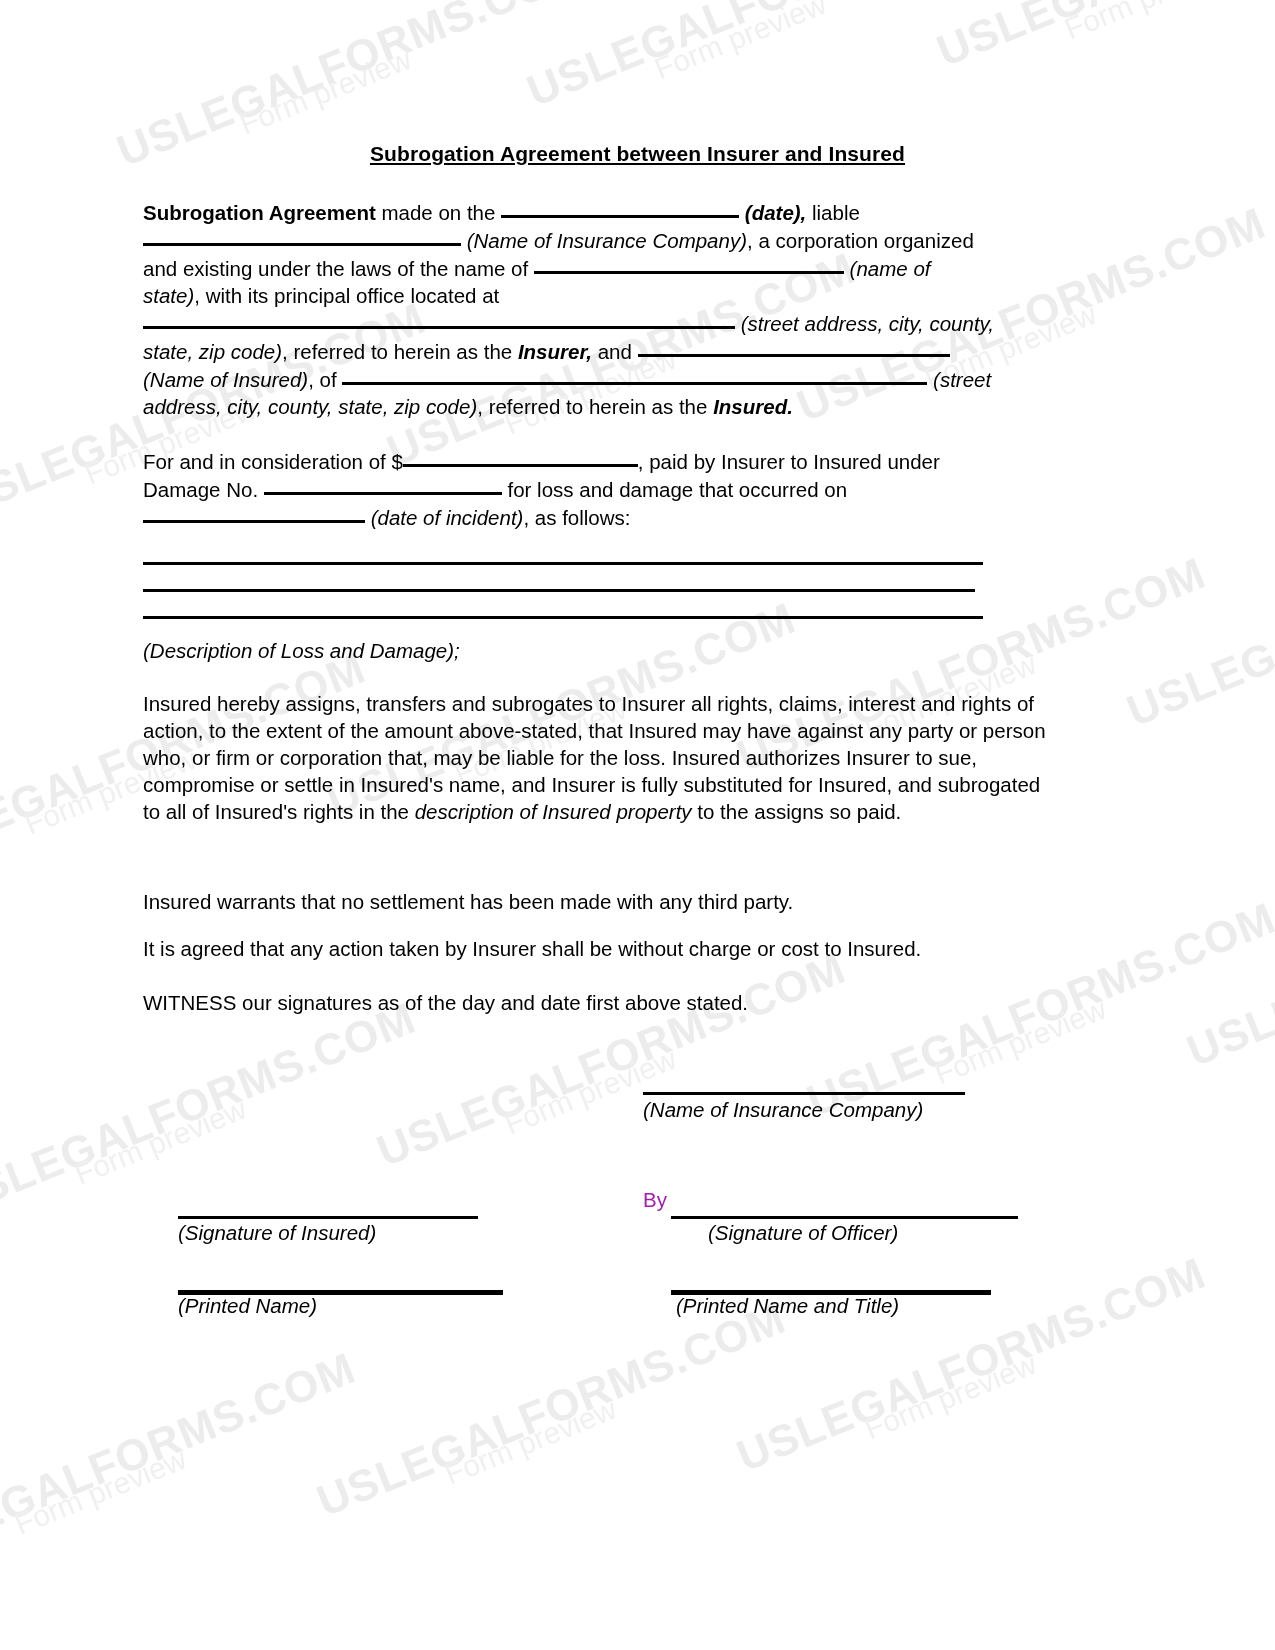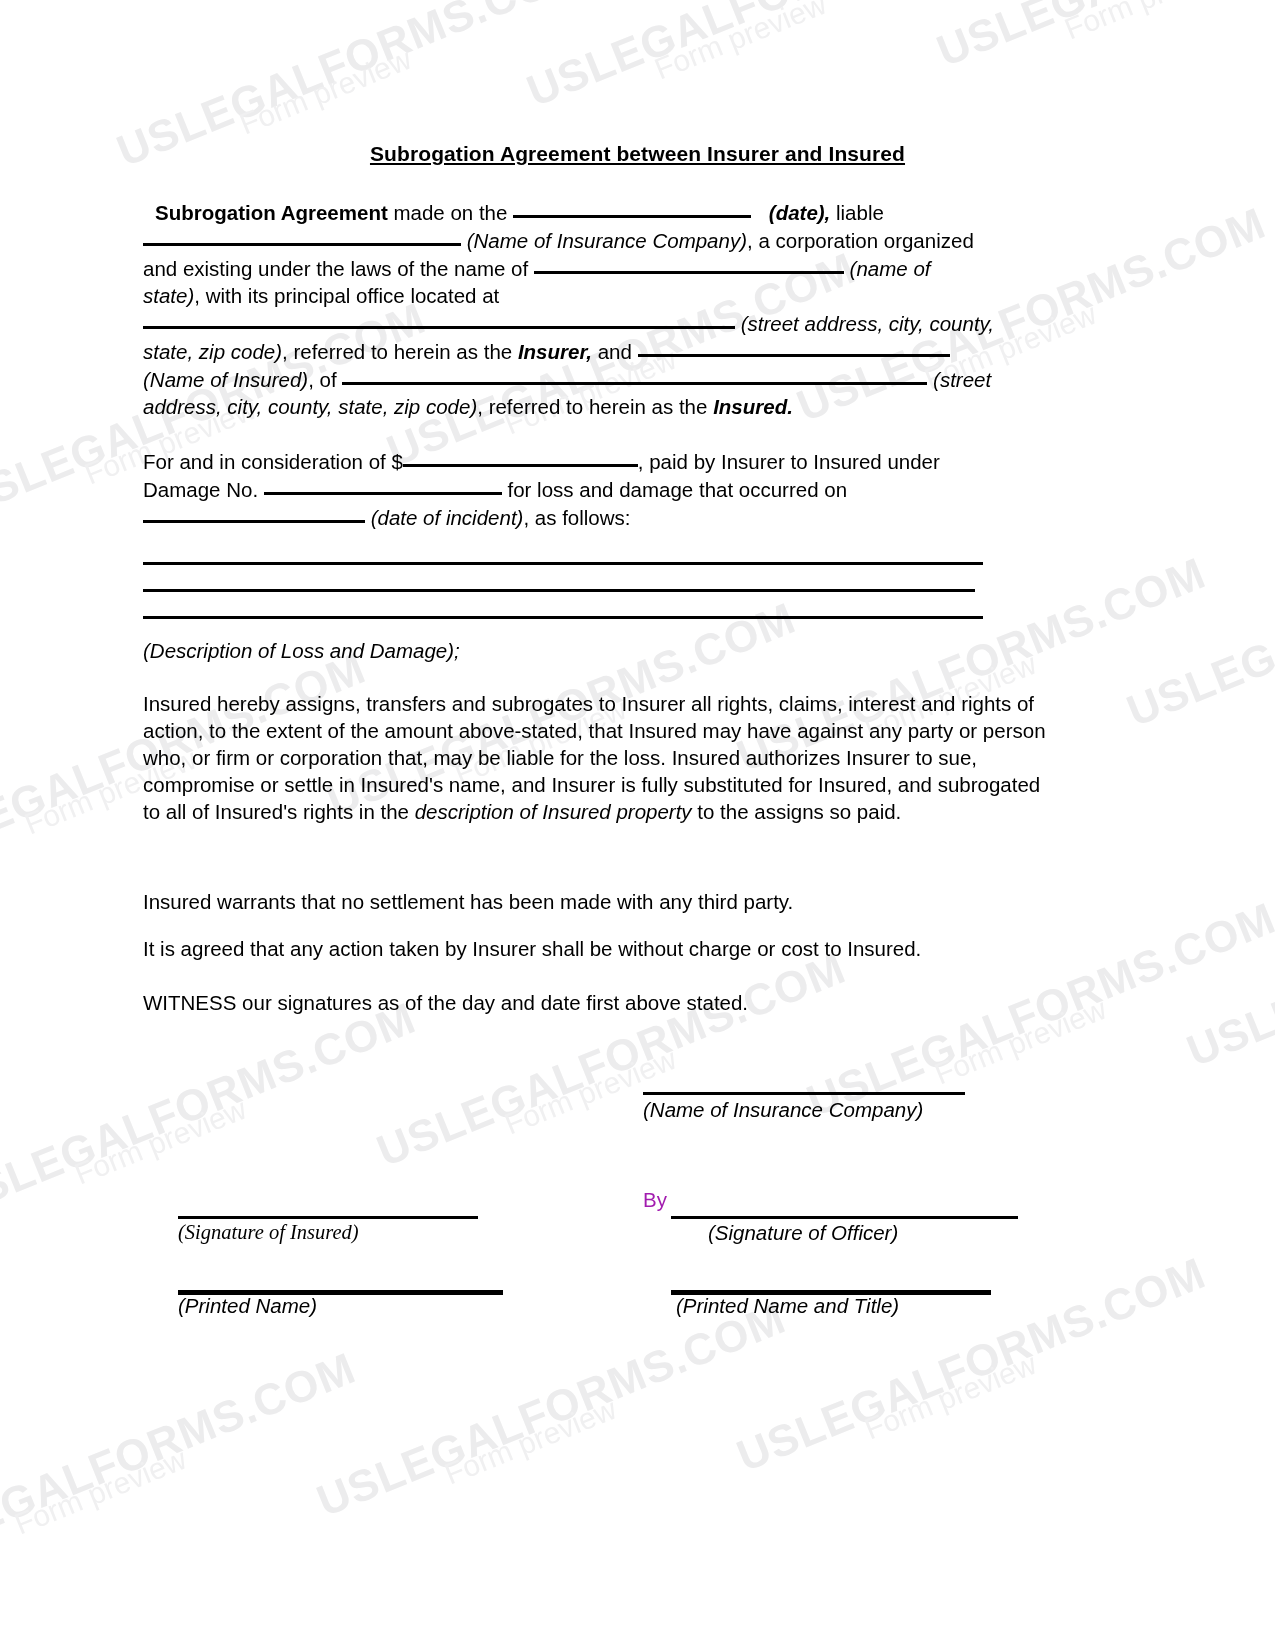--- a/index.html
+++ b/index.html
@@ -70,21 +70,21 @@
   }
   .body-block {
     position: absolute;
     left: 143px;
     width: 915px;
     font-size: 20.5px;
     line-height: 27px;
     color: #000;
     text-align: left;
   }
-  .b { font-weight: bold; margin-left: 12px; }
+  .b { font-weight: bold; }
   .i { font-style: italic; }
   .bi { font-weight: bold; font-style: italic; }
 
   
   .fill {
     display: inline-block;
     border-bottom: 3px solid #000;
     vertical-align: 2px;
     height: 17px;
   }
@@ -269,21 +269,21 @@
     <div class="body-block" style="top:989px;">
       <span>WITNESS our signatures as of the day and date first above stated.</span>
     </div>
 
     <div>
 
       <div class="sig-line" style="left:643px; top:1092px; width:322px;"></div>
       <div class="sig-label" style="left:643px; top:1098px;">(Name of Insurance Company)</div>
 
       <div class="sig-line" style="left:178px; top:1216px; width:300px;"></div>
-      <div class="sig-label" style="left:178px; top:1221px;font-family:Liberation Serif, serif;">(Signature of Insured)</div>
+      <div class="sig-label" style="left:178px; top:1221px;">(Signature of Insured)</div>
 
       <div class="by-text" style="left:643px; top:1188px;">By</div>
       <div class="sig-line" style="left:671px; top:1216px; width:347px;"></div>
       <div class="sig-label" style="left:708px; top:1221px;">(Signature of Officer)</div>
 
       <div class="sig-line" style="left:178px; top:1290px; width:325px; border-bottom-width:5px;"></div>
       <div class="sig-label" style="left:178px; top:1294px;">(Printed Name)</div>
 
       <div class="sig-line" style="left:671px; top:1290px; width:320px; border-bottom-width:5px;"></div>
       <div class="sig-label" style="left:676px; top:1294px;">(Printed Name and Title)</div>

